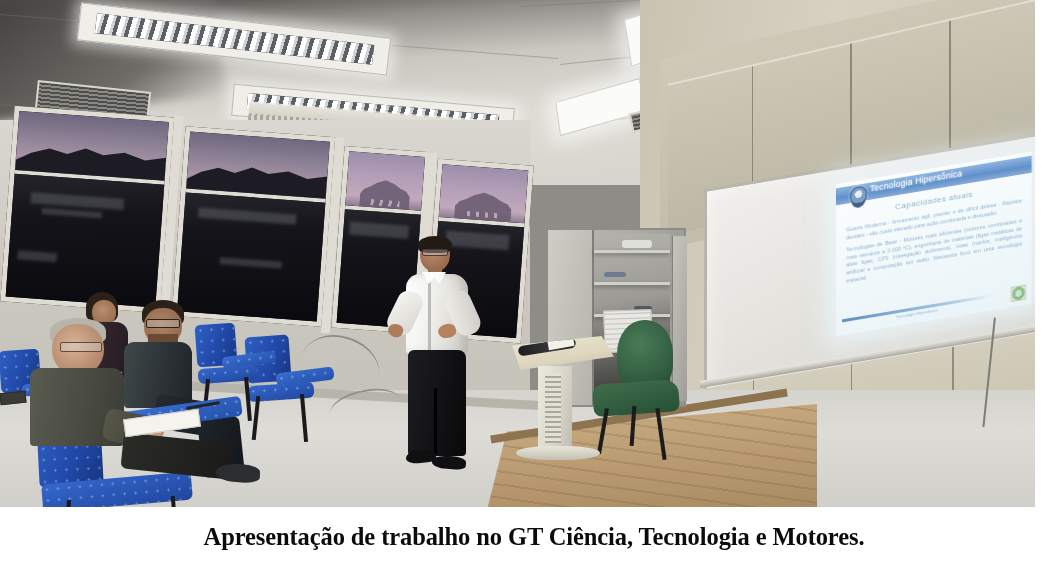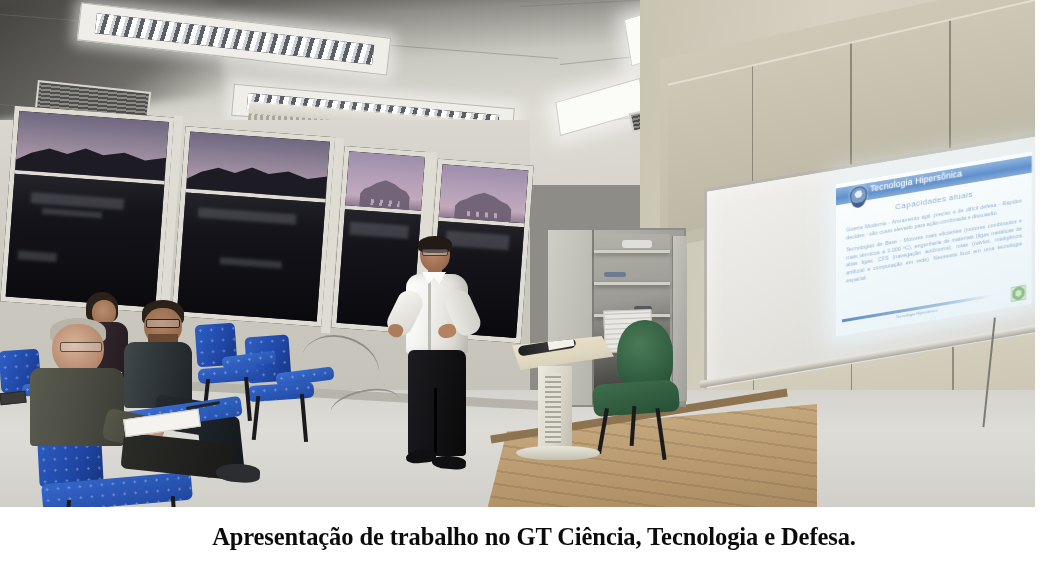--- a/index.html
+++ b/index.html
@@ -738,16 +738,16 @@
     </div>
 
     <div class="notebook" style="left:124px;top:414px;width:74px;height:16px;transform:rotate(-8deg);"></div>
     <div class="pen" style="position:absolute;left:186px;top:404px;width:34px;height:3px;transform:rotate(-10deg);"></div>
 
     <div class="notebook" style="left:0px;top:392px;width:24px;height:10px;transform:rotate(-6deg);background:#3a3a38;border-color:#2a2a28;"></div>
 
   </div>
 
   <div class="caption">
-    <div class="caption-text">Apresentação de trabalho no GT Ciência, Tecnologia e Defesa.</div>
+    <div class="caption-text">Apresentação de trabalho no GT Ciência, Tecnologia e Motores.</div>
   </div>
 
 </div>
 
 </body></html>

